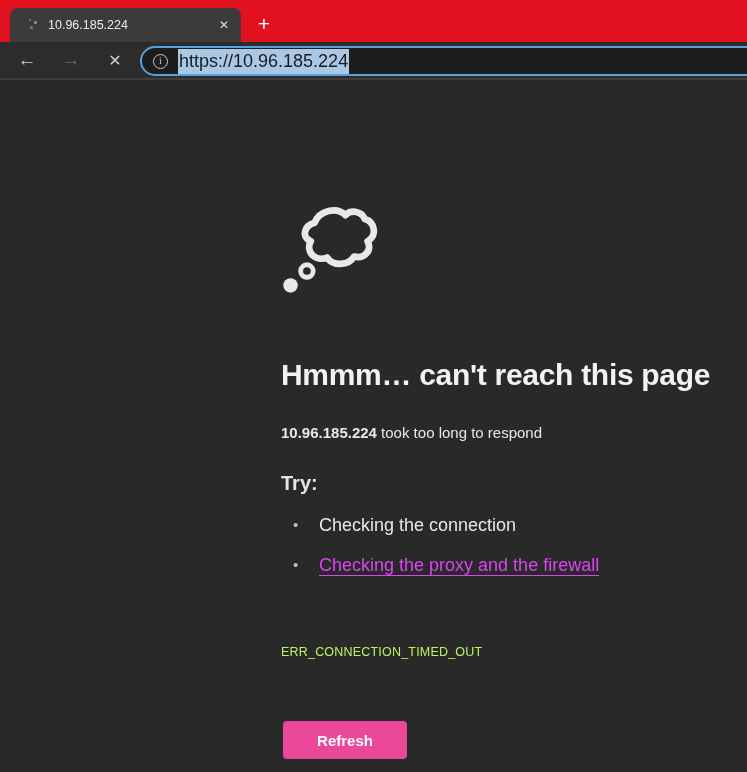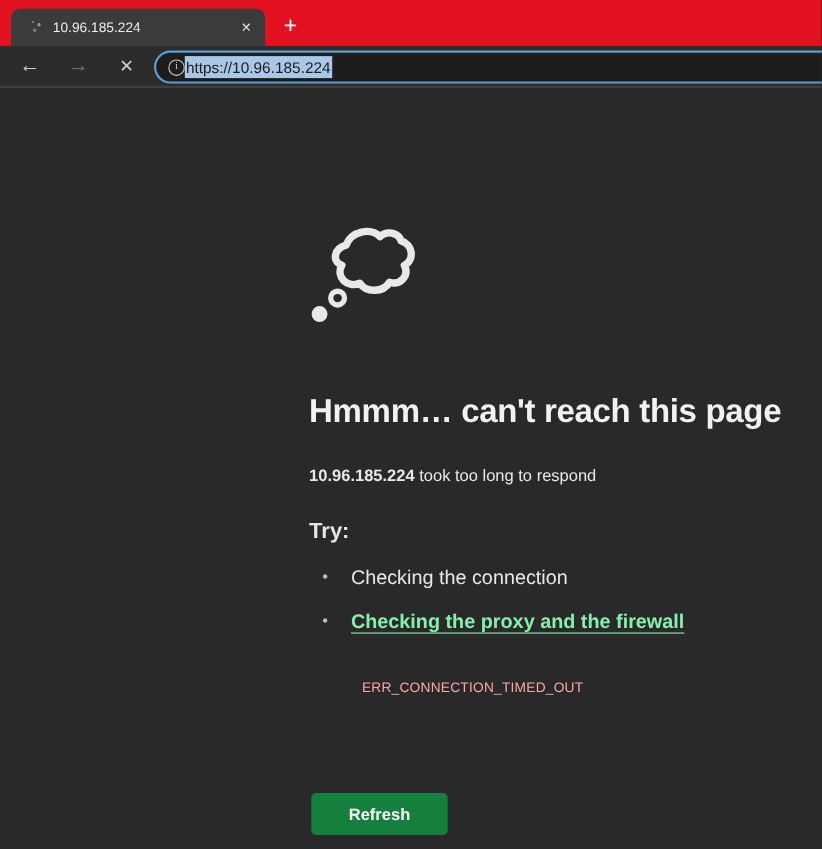--- a/index.html
+++ b/index.html
@@ -57,21 +57,21 @@
     position:absolute; left:140px; top:4px; height:30px; width:640px;
     background:#1d1d1d; border:2px solid #5b9fd8; border-radius:15px;
     display:flex; align-items:center; padding-left:11px;
   }
   .info-icon {
     width:15px; height:15px; border:1.3px solid #c8c8c8; border-radius:50%;
     color:#c8c8c8; font-size:10px; line-height:12px; text-align:center;
     font-family:"Liberation Serif", serif; font-style:normal; flex:0 0 15px;
   }
   .url-text {
-    margin-left:0; font-size:14px;
+    margin-left:10px; font-size:18px;
     background:#a9c8e8; color:#1b1b1b; padding:2px 1px;
   }
 
   
   .page { position:absolute; top:82px; left:0; width:747px; height:690px; background:#292929;padding-left:38px; }
   .content { position:absolute; left:281px; top:0; width:440px; }
 
   .bubble-icon { position:absolute; left:-3px; top:110px; width:106px; height:106px; }
 
   .err-title {
@@ -90,29 +90,29 @@
   }
   .suggest-list { position:absolute; top:433px; left:12px; list-style:none; }
   .suggest-list li {
     position:relative; padding-left:26px; margin-bottom:19px;
     color:#e8e8e8; font-size:18px; white-space:nowrap;
   }
   .suggest-list li::before {
     content:"•"; position:absolute; left:0; top:1px; color:#bdbdbd; font-size:15px;
   }
   .suggest-list li a {
-    color:#86efac; text-decoration:underline; text-underline-offset:4px; cursor:pointer;font-weight:bold;
+    color:#d946ef; text-decoration:underline; text-underline-offset:4px; cursor:pointer;
   }
   .err-code {
-    position:absolute; top:536px; left:0;
-    color:#fca5a5; font-size:12.5px; letter-spacing:0.2px;margin-left:48px;
+    position:absolute; top:563px; left:0;
+    color:#bef264; font-size:12.5px; letter-spacing:0.2px;
   }
   .refresh-btn {
     position:absolute; top:639px; left:2px;
-    width:124px; height:38px; background:#15803d; border:none; border-radius:4px;
+    width:124px; height:38px; background:#ec4899; border:none; border-radius:4px;
     color:#ffffff; font-size:15px; font-weight:bold;
     font-family:"Liberation Sans", sans-serif; cursor:pointer;
   }
 </style>
 </head>
 <body>
 
 <div class="tab-strip">
   <div class="tab">
     <span class="favicon">

